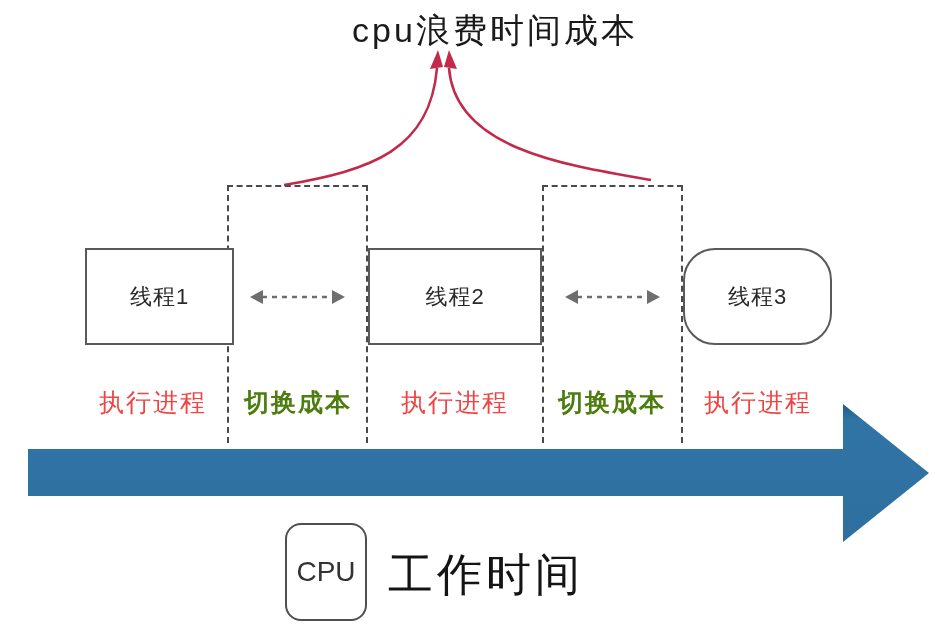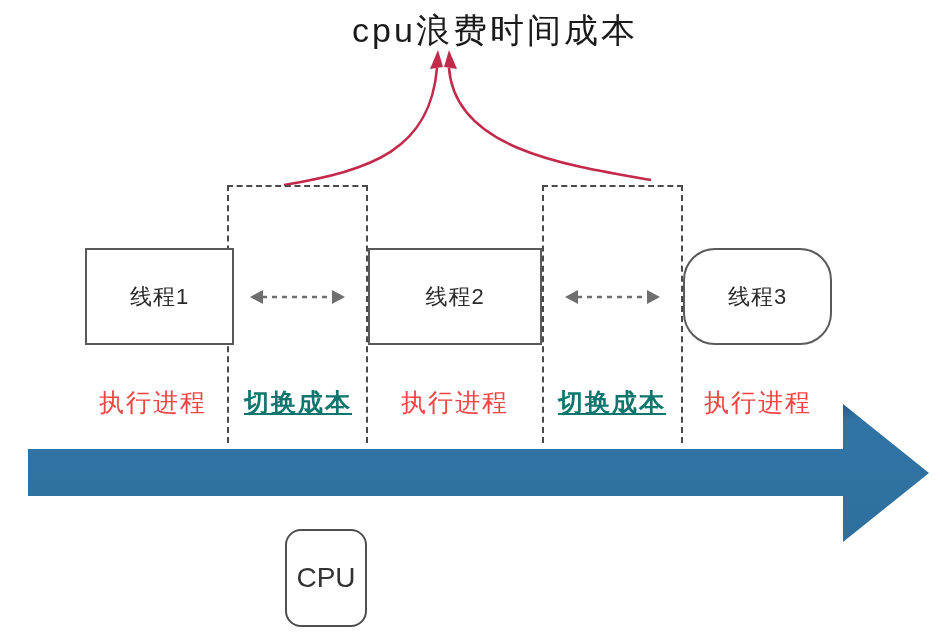--- a/index.html
+++ b/index.html
@@ -46,36 +46,35 @@
   
   .seg-label{
     top:386px;
     transform:translateX(-50%);
     font-size:25px;
     letter-spacing:2px;
     white-space:nowrap;
     z-index:4;
   }
   .seg-execute{color:#ef4444;}
-  .seg-switch{color:#0f766e;font-weight:bold;text-decoration:underline;}
+  .seg-switch{color:#4d7c0f;font-weight:bold;}
   .sl1{left:153px;}
   .sl2{left:298px;}
   .sl3{left:455px;}
   .sl4{left:612px;}
   .sl5{left:758px;}
   
   .cpu-badge{
     left:285px;top:523px;width:78px;height:94px;
     border:2px solid #4f4f4f;
     border-radius:16px;
     display:flex;align-items:center;justify-content:center;
     font-size:28px;color:#333333;
     background:#ffffff;
     z-index:4;
-    margin-top:6px;
   }
   
   .axis-label{
     left:388px;top:545px;
     font-size:45px;
     letter-spacing:4px;
     color:#141414;
     z-index:4;
   }
   svg.overlay{position:absolute;left:0;top:0;z-index:1;}
@@ -134,14 +133,15 @@
 
   <div class="abs seg-label seg-execute sl1">执行进程</div>
   <div class="abs seg-label seg-switch sl2">切换成本</div>
   <div class="abs seg-label seg-execute sl3">执行进程</div>
   <div class="abs seg-label seg-switch sl4">切换成本</div>
   <div class="abs seg-label seg-execute sl5">执行进程</div>
 
   <div class="abs cpu-badge">
     <span>CPU</span>
   </div>
+  <div class="abs axis-label">工作时间</div>
 
 </div>
 
 </body></html>

